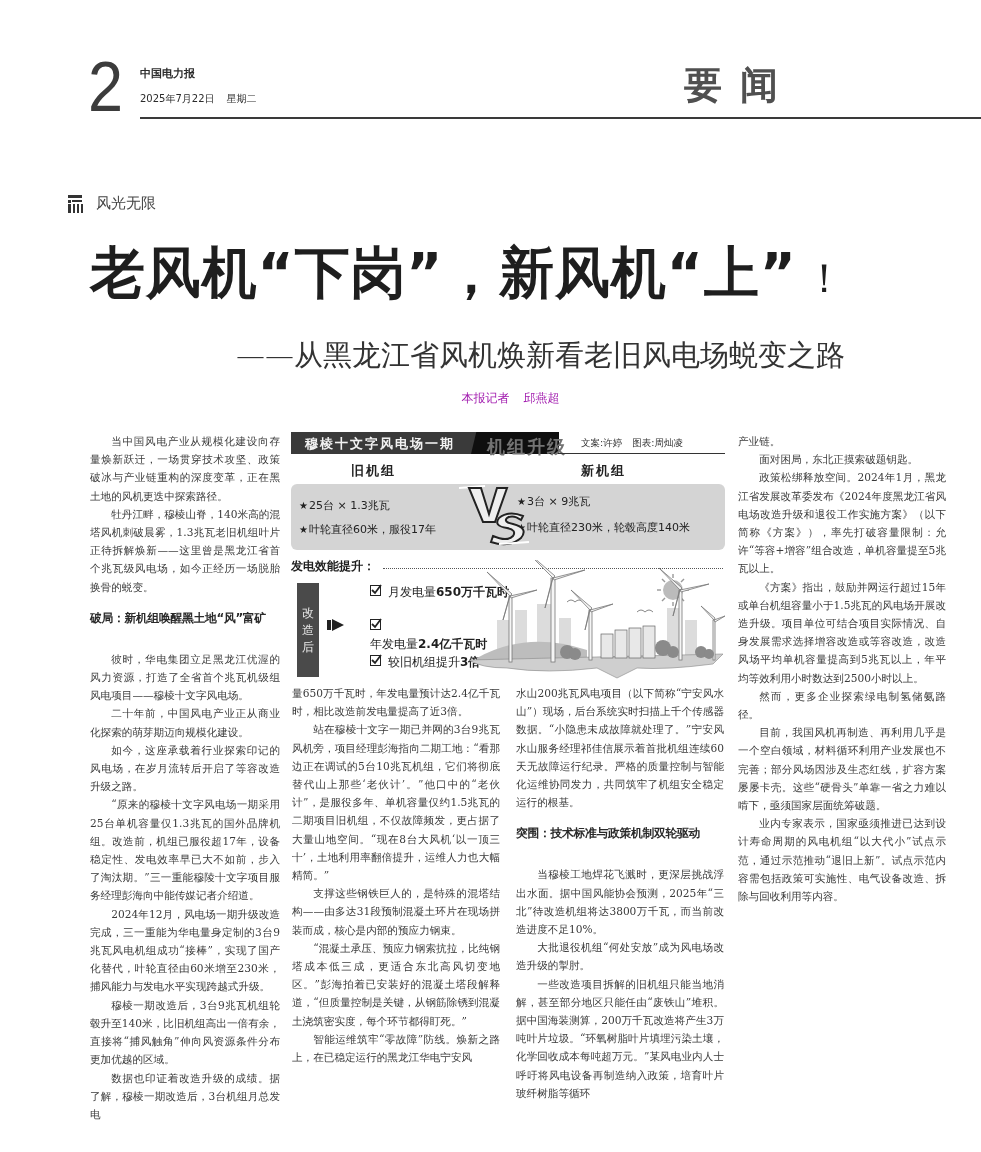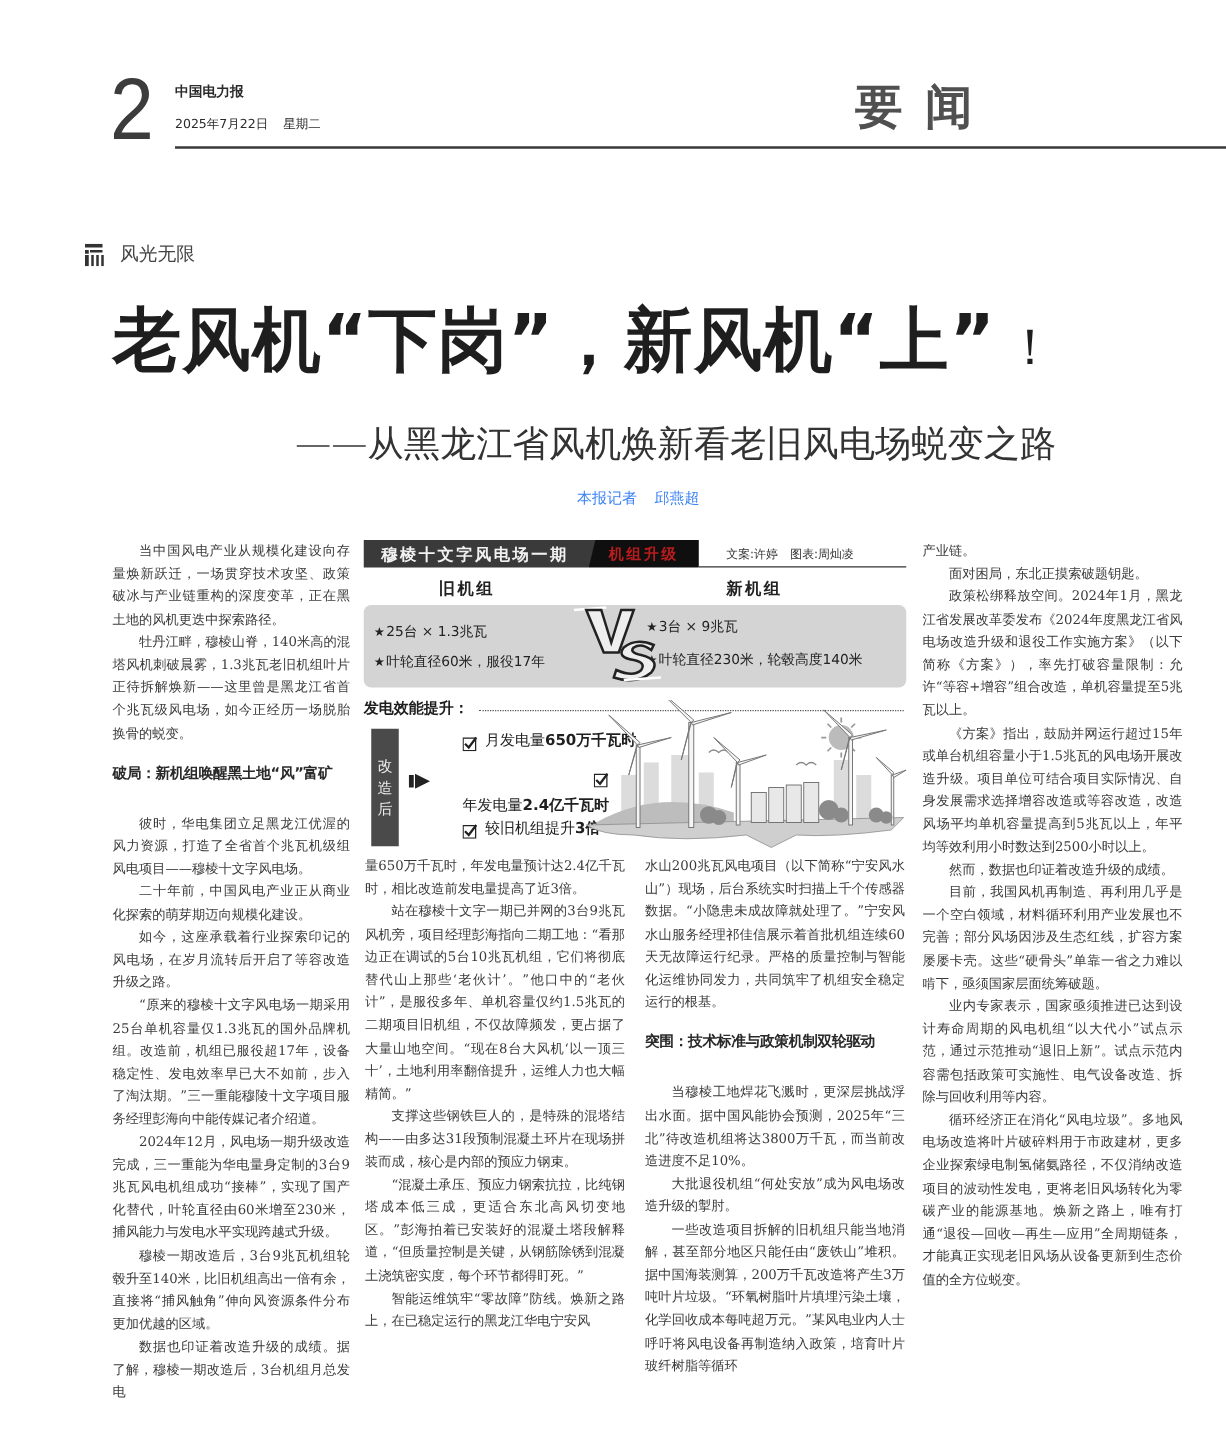--- a/index.html
+++ b/index.html
@@ -17,58 +17,58 @@
 
   
   .column-tag { position: absolute; left: 68px; top: 194px; display: flex; align-items: center; gap: 6px; }
   .column-tag .tag-icon { width: 22px; height: 18px; }
   .column-tag .tag-label { font-family: "DejaVu Sans", sans-serif; font-size: 15px; color: #444; font-weight: 300; }
 
   
   .headline { position: absolute; left: 90px; top: 238px; width: 840px; font-family: "DejaVu Sans", sans-serif; font-size: 56px; font-weight: bold; color: #1e1e1e; letter-spacing: 1px; white-space: nowrap; line-height: 70px; transform: scaleX(0.98); transform-origin: left top; }
   .headline .excl { font-weight: 300; font-size: 40px; margin-left: 8px; }
   .subheadline { position: absolute; left: 236px; top: 336px; font-family: "DejaVu Sans", sans-serif; font-size: 29px; color: #333; font-weight: 300; letter-spacing: 0; white-space: nowrap; }
-  .byline { position: absolute; left: 0; width: 981px; top: 390px; text-align: center; font-family: "DejaVu Sans", sans-serif; font-size: 12px; color: #3b82f6; padding-left: 40px; }
+  .byline { position: absolute; left: 0; width: 981px; top: 390px; text-align: center; font-family: "DejaVu Sans", sans-serif; font-size: 12px; color: #a21caf; padding-left: 40px; }
   .byline span + span { margin-left: 14px; }
 
   
   .col { position: absolute; font-size: 10.6px; line-height: 18.2px; color: #3a3a3a; text-align: justify; }
   .col p { text-indent: 2em; }
   .col p.noindent { text-indent: 0; }
   .col h3 { font-family: "DejaVu Sans", sans-serif; font-size: 11.8px; font-weight: bold; color: #2a2a2a; line-height: 20px; margin: 12px 0 22px 0; text-indent: 0; letter-spacing: -0.3px; }
   .col1 { left: 90px; top: 432px; width: 190px; }
   .col2 { left: 292px; top: 684px; width: 208px; }
   .col3 { left: 516px; top: 684px; width: 208px; }
   .col4 { left: 738px; top: 432px; width: 208px; }
 
   
   .info { position: absolute; left: 291px; top: 432px; width: 434px; height: 248px; font-family: "DejaVu Sans", sans-serif; }
   .info-header { position: absolute; left: 0; top: 0; width: 434px; height: 22px; }
   .info-bar { position: absolute; left: 0; top: 0; height: 22px; width: 268px; background: #3a3a3a; }
   .info-bar-dark { position: absolute; left: 180px; top: 0; height: 22px; width: 88px; background: #0f0f0f; clip-path: polygon(6% 0, 100% 0, 100% 100%, 0 100%); }
   .info-title { position: absolute; left: 14px; top: 3px; font-size: 13px; font-weight: bold; color: #f2f2f2; letter-spacing: 2px; white-space: nowrap; }
-  .info-sub { position: absolute; left: 196px; top: 3px; font-size: 12px; font-weight: bold; color: #b91c1c; letter-spacing: 2px; white-space: nowrap; }
+  .info-sub { position: absolute; left: 196px; top: 3px; font-size: 18px; font-weight: bold; color: #737373; letter-spacing: 2px; white-space: nowrap; }
   .info-credits { position: absolute; left: 290px; top: 5px; font-size: 9.5px; color: #333; white-space: nowrap; }
   .info-credits span + span { margin-left: 10px; }
   .info-rule { position: absolute; left: 268px; top: 21px; width: 166px; height: 1px; background: #333; }
 
   .compare { position: absolute; left: 0; top: 52px; width: 434px; height: 66px; background: #d4d4d4; border-radius: 6px; }
   .cmp-head { position: absolute; top: 30px; font-size: 13px; font-weight: bold; color: #222; letter-spacing: 2px; }
   .cmp-head.old { left: 60px; }
   .cmp-head.new { left: 290px; }
   .cmp-line { position: absolute; font-size: 11px; color: #222; white-space: nowrap; }
   .cmp-line .star { font-size: 10px; margin-right: 1px; }
   .vs { position: absolute; left: 168px; top: 50px; width: 70px; height: 64px; }
 
   .eff-title { position: absolute; left: 0; top: 126px; font-size: 12px; font-weight: bold; color: #1e1e1e; white-space: nowrap; }
   .eff-dots { position: absolute; left: 92px; top: 136px; width: 340px; border-top: 1px dotted #555; }
   .after-box { position: absolute; left: 6px; top: 151px; width: 22px; height: 94px; background: #4a4a4a; color: #eaeaea; font-size: 12px; line-height: 17px; text-align: center; padding-top: 22px; }
   .after-box span { display: block; }
   .arrow-mark { position: absolute; left: 36px; top: 187px; width: 22px; height: 12px; }
-  .eff-item { position: absolute; left: 60px; display: flex; align-items: flex-end; gap: 6px; font-size: 12px; color: #1f1f1f; white-space: nowrap; padding-left: 19px; }
+  .eff-item { position: absolute; left: 60px; display: flex; align-items: flex-start; gap: 6px; font-size: 12px; color: #1f1f1f; white-space: nowrap; padding-left: 19px; }
   .eff-item .cb { width: 12px; height: 12px; }
   .eff-item b { font-weight: bold; }
   .scene { position: absolute; left: 176px; top: 128px; width: 258px; height: 120px; }
 </style>
 </head>
 <body>
 
 <header class="masthead">
   <div class="page-num">2</div>
   <div class="paper-name">中国电力报</div>
@@ -261,17 +261,16 @@
   <p>当穆棱工地焊花飞溅时，更深层挑战浮出水面。据中国风能协会预测，2025年“三北”待改造机组将达3800万千瓦，而当前改造进度不足10%。</p>
   <p>大批退役机组“何处安放”成为风电场改造升级的掣肘。</p>
   <p>一些改造项目拆解的旧机组只能当地消解，甚至部分地区只能任由“废铁山”堆积。据中国海装测算，200万千瓦改造将产生3万吨叶片垃圾。“环氧树脂叶片填埋污染土壤，化学回收成本每吨超万元。”某风电业内人士呼吁将风电设备再制造纳入政策，培育叶片玻纤树脂等循环</p>
 </div>
 
 <div class="col col4">
   <p class="noindent">产业链。</p>
   <p>面对困局，东北正摸索破题钥匙。</p>
   <p>政策松绑释放空间。2024年1月，黑龙江省发展改革委发布《2024年度黑龙江省风电场改造升级和退役工作实施方案》（以下简称《方案》），率先打破容量限制：允许“等容+增容”组合改造，单机容量提至5兆瓦以上。</p>
   <p>《方案》指出，鼓励并网运行超过15年或单台机组容量小于1.5兆瓦的风电场开展改造升级。项目单位可结合项目实际情况、自身发展需求选择增容改造或等容改造，改造风场平均单机容量提高到5兆瓦以上，年平均等效利用小时数达到2500小时以上。</p>
-  <p>然而，数据也印证着改造升级的成绩。</p>
+  <p>然而，更多企业探索绿电制氢储氨路径。</p>
   <p>目前，我国风机再制造、再利用几乎是一个空白领域，材料循环利用产业发展也不完善；部分风场因涉及生态红线，扩容方案屡屡卡壳。这些“硬骨头”单靠一省之力难以啃下，亟须国家层面统筹破题。</p>
   <p>业内专家表示，国家亟须推进已达到设计寿命周期的风电机组“以大代小”试点示范，通过示范推动“退旧上新”。试点示范内容需包括政策可实施性、电气设备改造、拆除与回收利用等内容。</p>
-  <p>循环经济正在消化“风电垃圾”。多地风电场改造将叶片破碎料用于市政建材，更多企业探索绿电制氢储氨路径，不仅消纳改造项目的波动性发电，更将老旧风场转化为零碳产业的能源基地。焕新之路上，唯有打通“退役—回收—再生—应用”全周期链条，才能真正实现老旧风场从设备更新到生态价值的全方位蜕变。</p>
 </div>
 
 </body></html>

